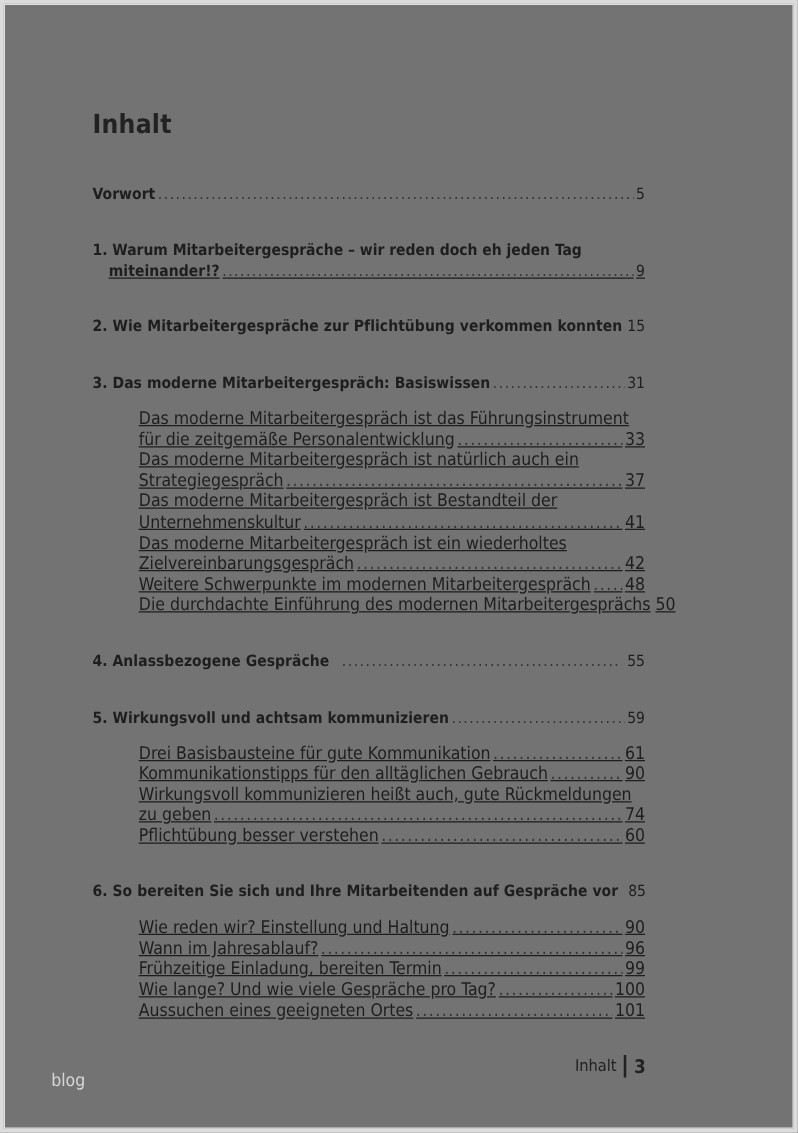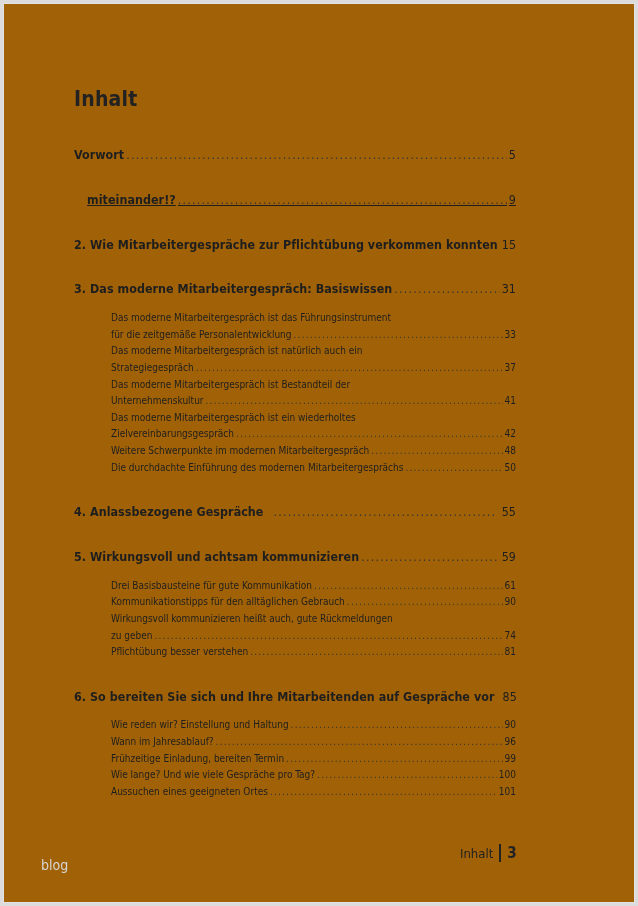--- a/index.html
+++ b/index.html
@@ -13,21 +13,21 @@
       overflow: hidden;
       font-family: "DejaVu Sans Condensed", "DejaVu Sans", sans-serif;
       color: #1e1e1e;
     }
     .page {
       position: absolute;
       left: 3px;
       top: 3px;
       width: 632px;
       height: 900px;
-      background: #a16207;
+      background: #737373;
       border: 1px solid #e2e2e2;
       box-sizing: border-box;
     }
     .title {
       position: absolute;
       left: 70px;
       top: 83px;
       font-size: 21px;
       font-weight: bold;
       letter-spacing: 0.2px;
@@ -73,23 +73,24 @@
       font-size: 12.4px;
       line-height: 16.8px;
       font-weight: bold;
       white-space: nowrap;
     }
     .indent-1 { padding-left: 13px; text-decoration: underline; }
     .sub {
       padding-left: 37px;
     }
     .sub .row, .sub .cont-line {
-      font-size: 10px;
+      font-size: 14px;
       font-weight: normal;
       line-height: 16.6px;
+      text-decoration: underline;
     }
     .gap-lg { height: 28px; }
     .gap-md { height: 12px; }
     .footer {
       position: absolute;
       left: 456px;
       top: 840px;
       display: flex;
       align-items: center;
       font-size: 13px;
@@ -125,20 +126,21 @@
 
     <div class="row chapter">
       <span class="label">Vorwort</span>
       <span class="leader"></span>
       <span class="page-num">5</span>
     </div>
 
     <div class="gap-lg"></div>
 
     <div>
+      <div class="cont-line">1. Warum Mitarbeitergespräche – wir reden doch eh jeden Tag</div>
       <div class="row chapter indent-1">
         <span class="label">miteinander!?</span>
         <span class="leader"></span>
         <span class="page-num">9</span>
       </div>
     </div>
 
     <div class="gap-lg"></div>
 
     <div class="row chapter">
@@ -235,21 +237,21 @@
         <div class="cont-line">Wirkungsvoll kommunizieren heißt auch, gute Rückmeldungen</div>
         <div class="row">
           <span class="label">zu geben</span>
           <span class="leader"></span>
           <span class="page-num">74</span>
         </div>
       </div>
       <div class="row">
         <span class="label">Pflichtübung besser verstehen</span>
         <span class="leader"></span>
-        <span class="page-num">81</span>
+        <span class="page-num">60</span>
       </div>
     </div>
 
     <div class="gap-lg"></div>
 
     <div class="row chapter">
       <span class="label">6. So bereiten Sie sich und Ihre Mitarbeitenden auf Gespräche vor</span>
       <span class="leader" style="margin-left:6px;"></span>
       <span class="page-num">85</span>
     </div>

